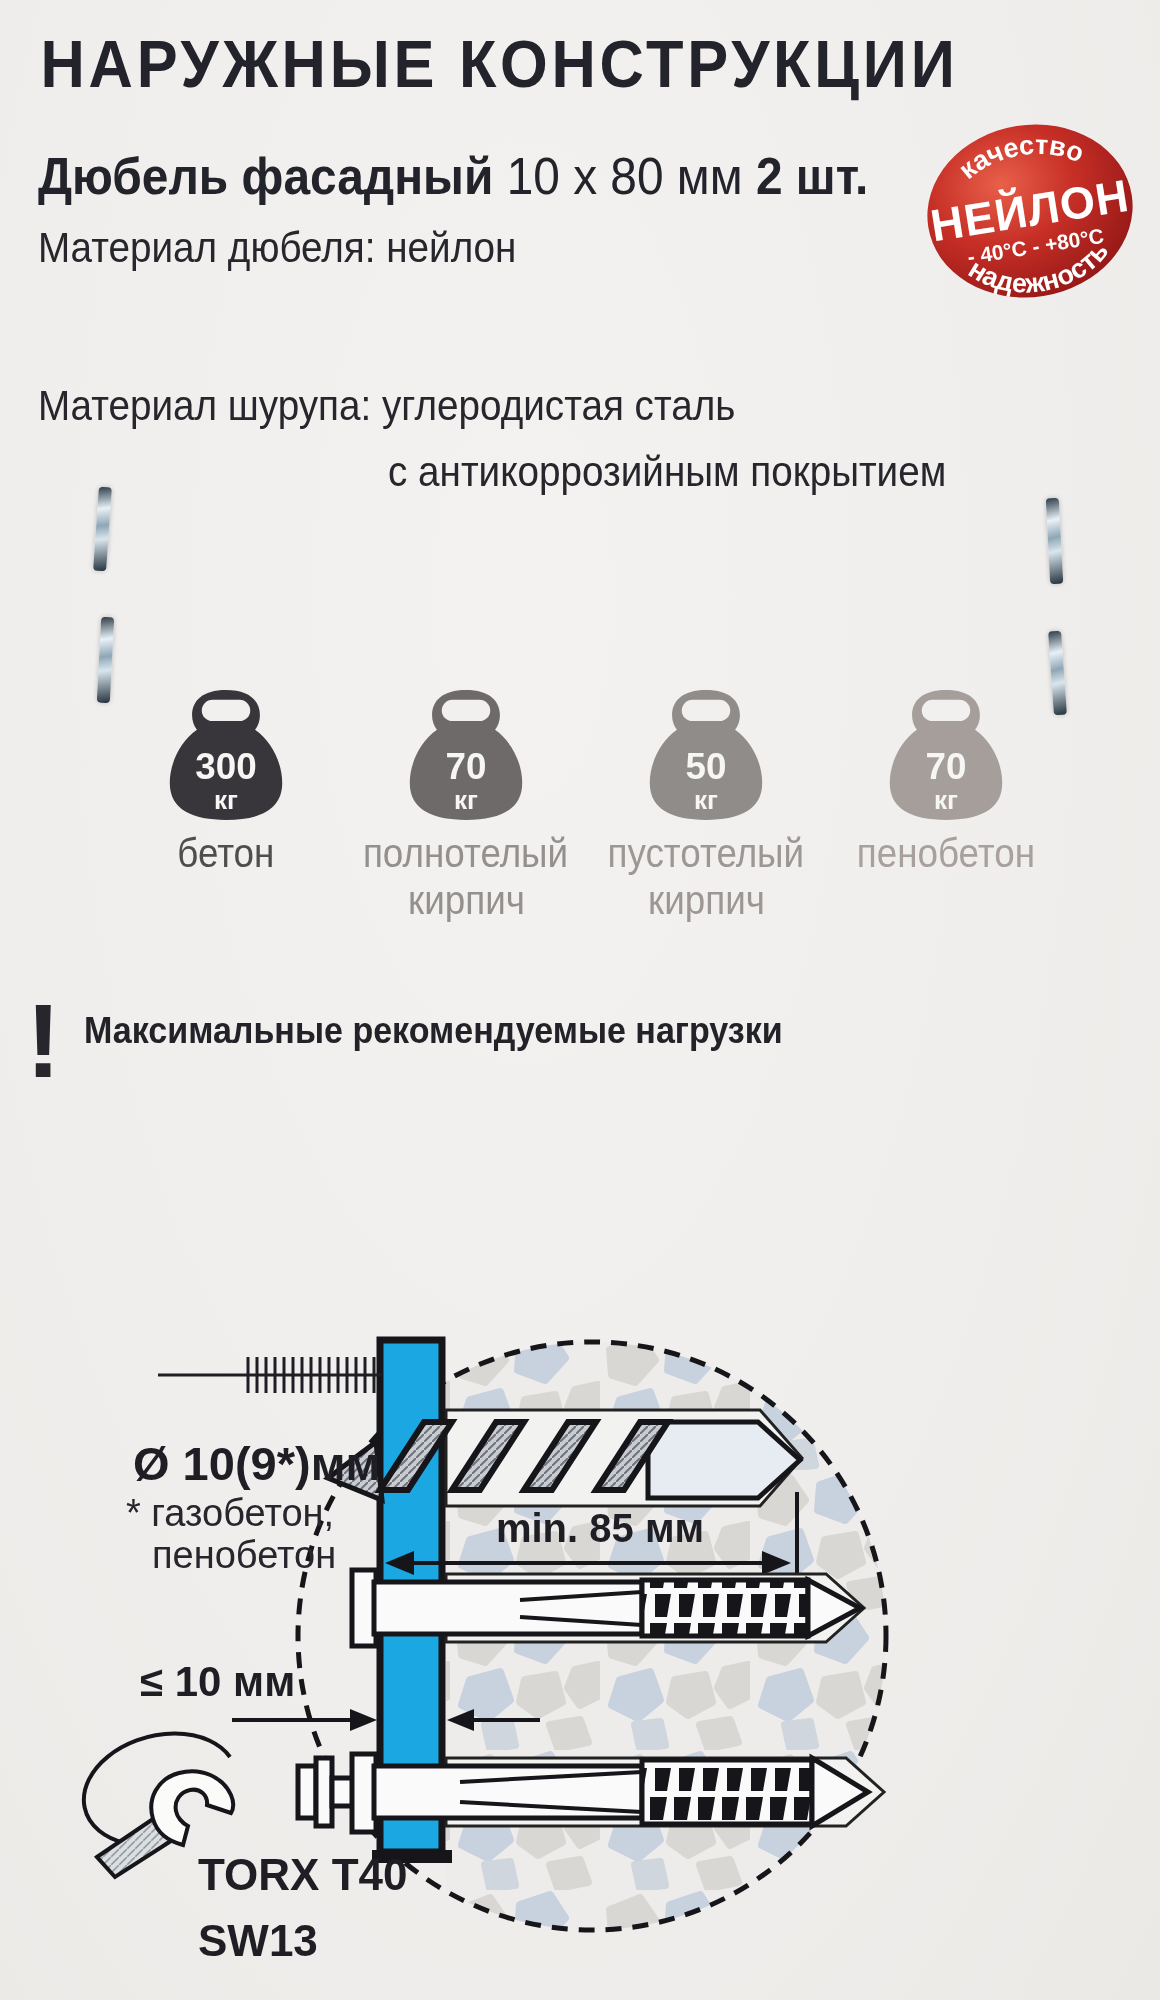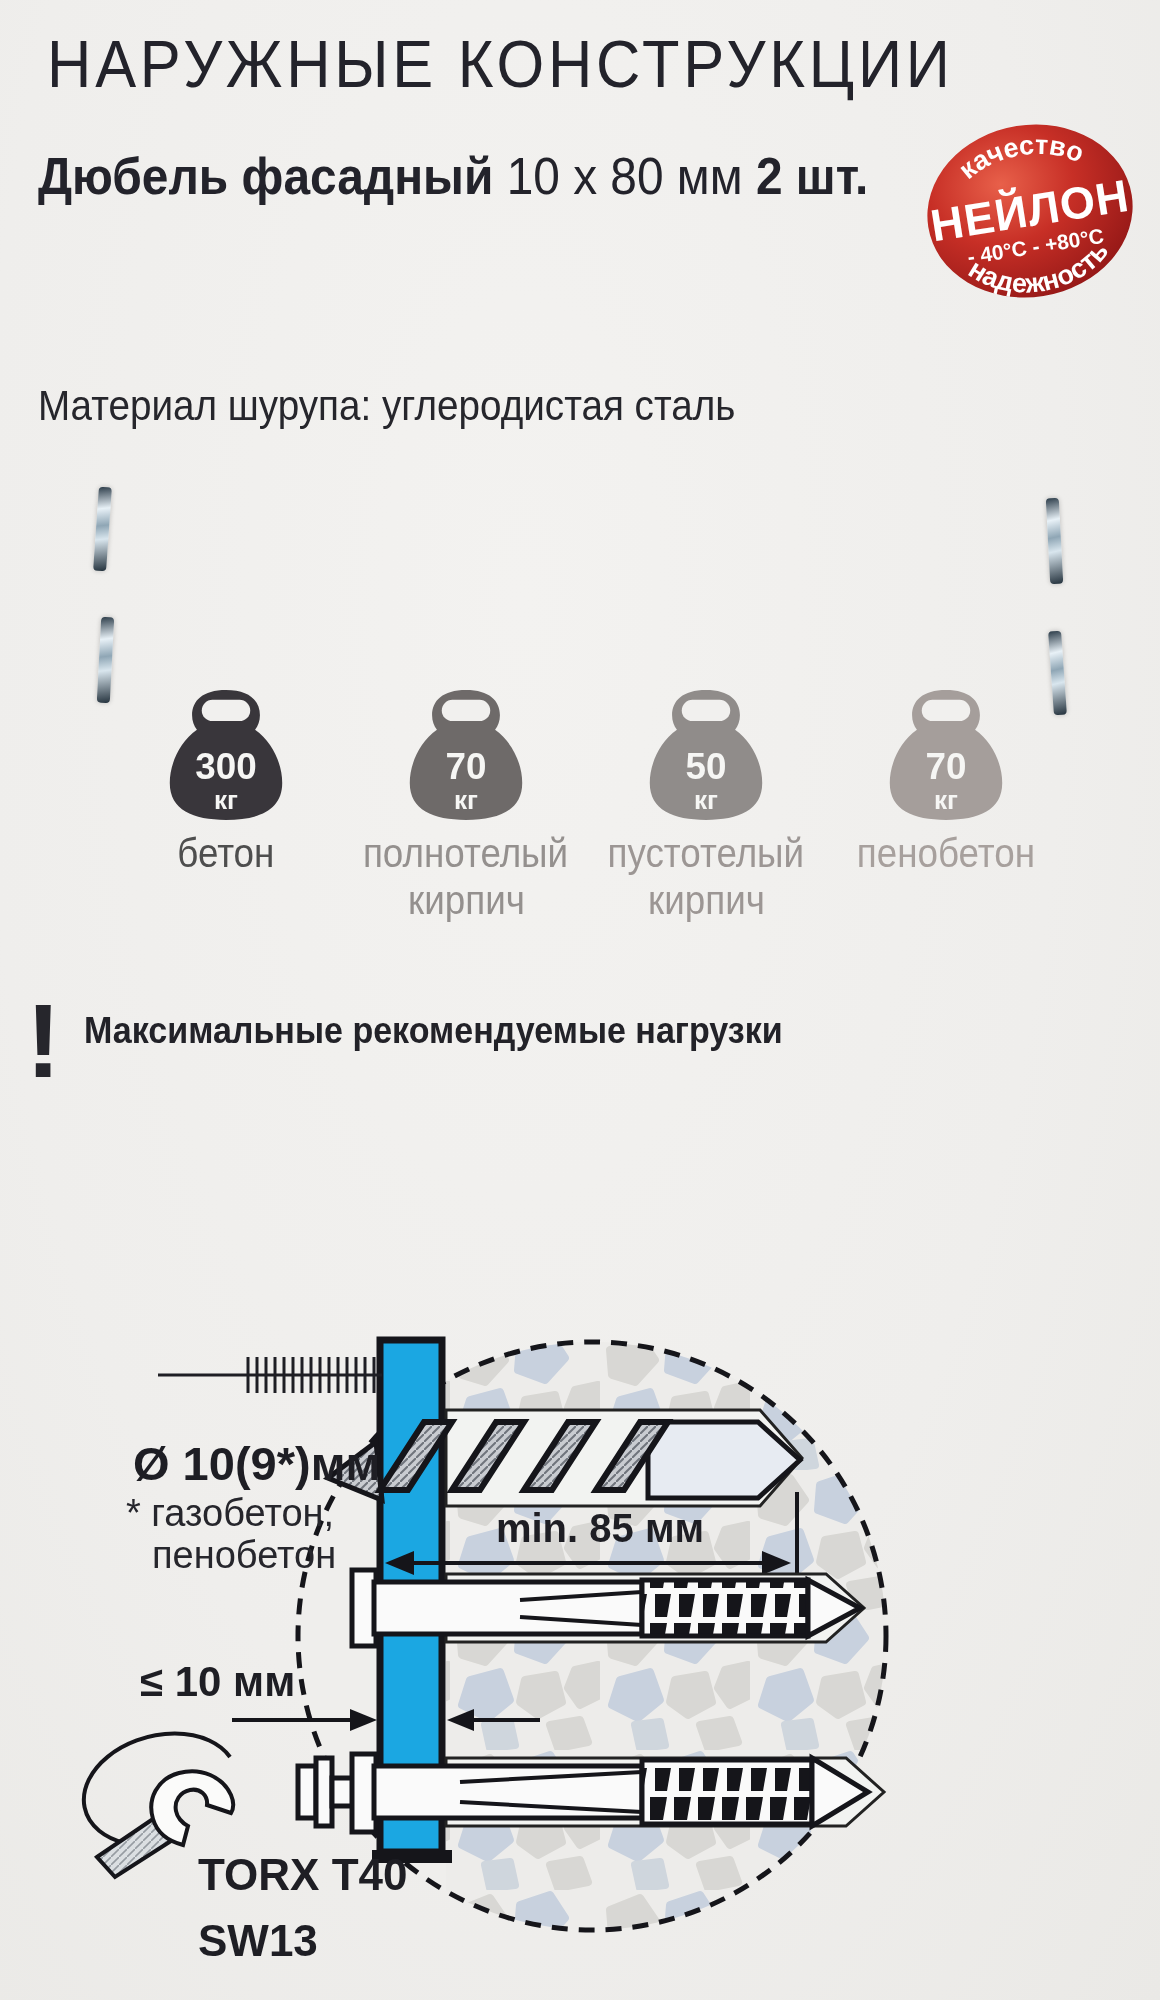--- a/index.html
+++ b/index.html
@@ -2,21 +2,21 @@
 <html><head>
 <meta charset="utf-8">
 <style>
   html,body{margin:0;padding:0;}
   body{width:1160px;height:2000px;position:relative;overflow:hidden;
        font-family:"Liberation Sans","DejaVu Sans",sans-serif;
        background:radial-gradient(ellipse at 45% 30%, #f3f2f0 0%, #efeeec 60%, #eae9e6 100%);}
   #card{position:absolute;inset:0;}
   .abs{position:absolute;}
   .cond{display:inline-block;transform:scaleX(.92);transform-origin:0 50%;white-space:nowrap;}
-  .title{width:1000px;text-align:center;font-size:66px;font-weight:400;letter-spacing:4px;color:#23232b;}
+  .title{width:1000px;text-align:center;font-size:66px;font-weight:700;letter-spacing:4px;color:#23232b;}
   .title .cond{transform:scaleX(.93);transform-origin:50% 50%;}
   .prodline{font-size:52px;color:#23232b;}
   .prodline b{font-weight:700;}
   .prodline .reg{font-weight:400;}
   .bodyline{font-size:42px;font-weight:400;color:#26262c;}
   .staple{width:13px;border-radius:4px;
     background:linear-gradient(170deg,#2c3c49 0%,#e8f1f7 26%,#8fa6b5 46%,#d9e6ee 62%,#24323d 100%);
     box-shadow:0 0 5px rgba(0,0,0,.22);}
   .kbcol{width:240px;text-align:center;}
   .kbcol svg{display:block;margin:0 auto;}
@@ -31,23 +31,29 @@
 
 <div id="card">
 
   <div class="abs title" style="top:26px;left:0;">
     <span class="cond">НАРУЖНЫЕ КОНСТРУКЦИИ</span>
   </div>
 
   <div class="abs prodline" style="top:146px;left:38px;">
     <span class="cond"><b>Дюбель фасадный</b>&nbsp;<span class="reg">10 x 80 мм</span>&nbsp;<b>2 шт.</b></span>
   </div>
+  <div class="abs bodyline" style="top:224px;left:38px;">
+    <span class="cond">Материал дюбеля: нейлон</span>
+  </div>
 
   <div class="abs bodyline" style="top:382px;left:38px;">
     <span class="cond">Материал шурупа: углеродистая сталь</span>
+  </div>
+  <div class="abs bodyline" style="top:448px;left:388px;">
+    <span class="cond">с антикоррозийным покрытием</span>
   </div>
 
   <div class="abs" style="top:120px;left:922px;width:216px;height:182px;transform:rotate(-9deg);">
     <svg width="216" height="182" viewBox="0 0 216 182">
       <defs>
         <radialGradient id="rg" cx="38%" cy="32%" r="78%">
           <stop offset="0%" stop-color="#e8604a"></stop>
           <stop offset="45%" stop-color="#c72f26"></stop>
           <stop offset="100%" stop-color="#8e1515"></stop>
         </radialGradient>

